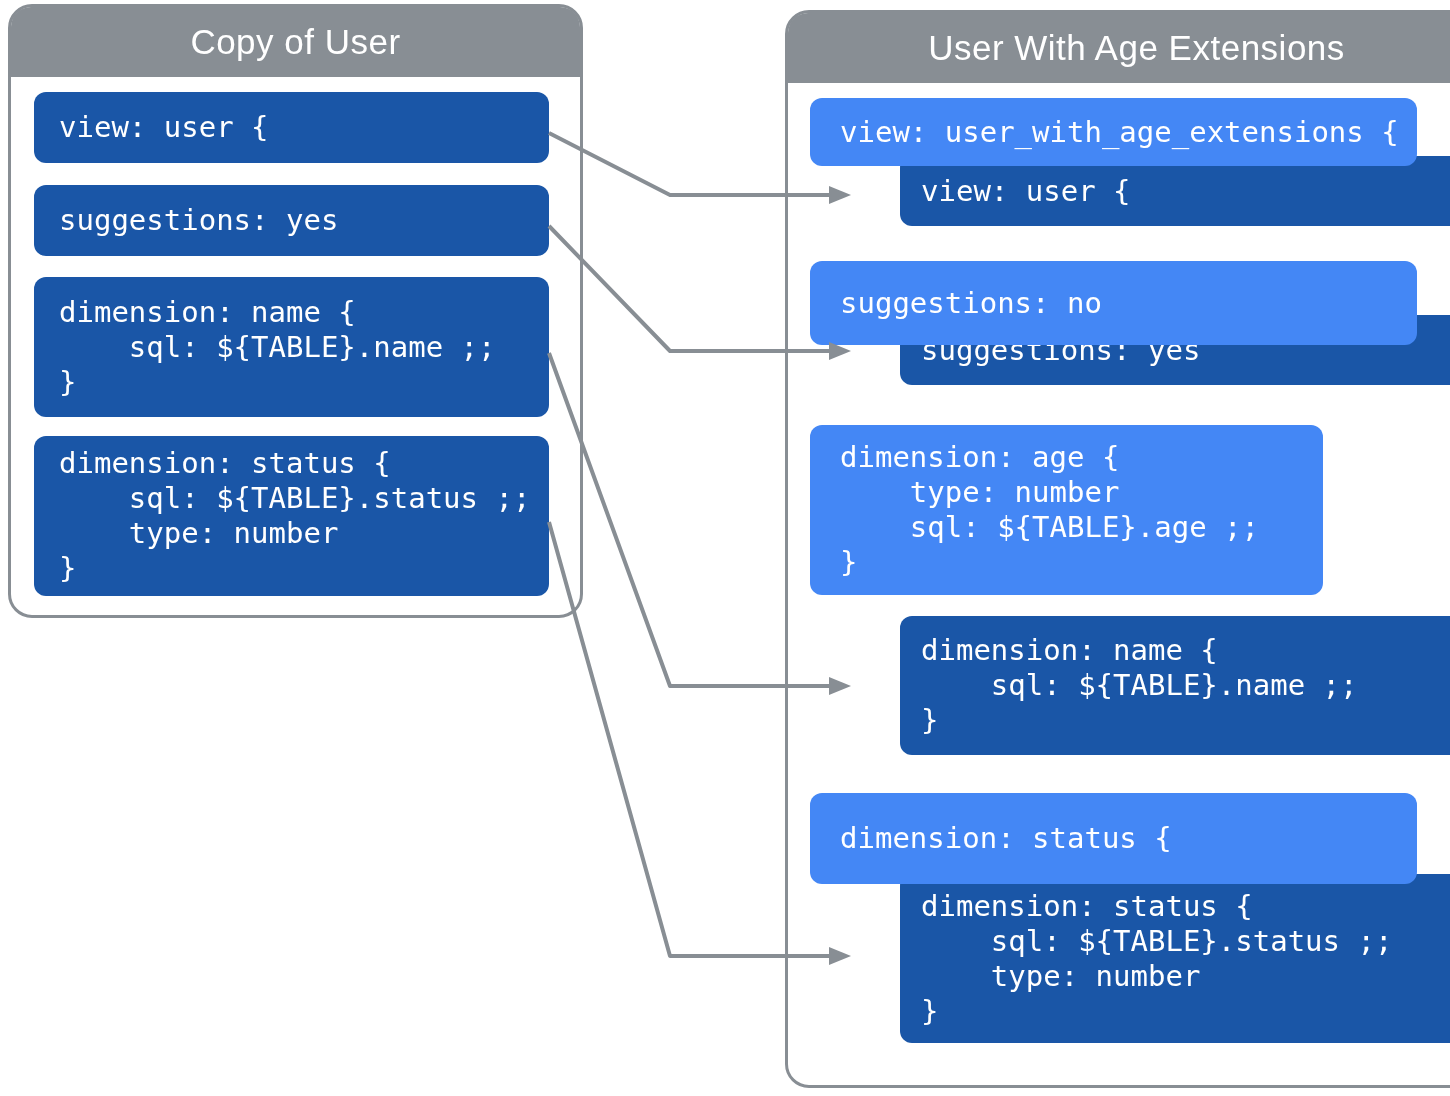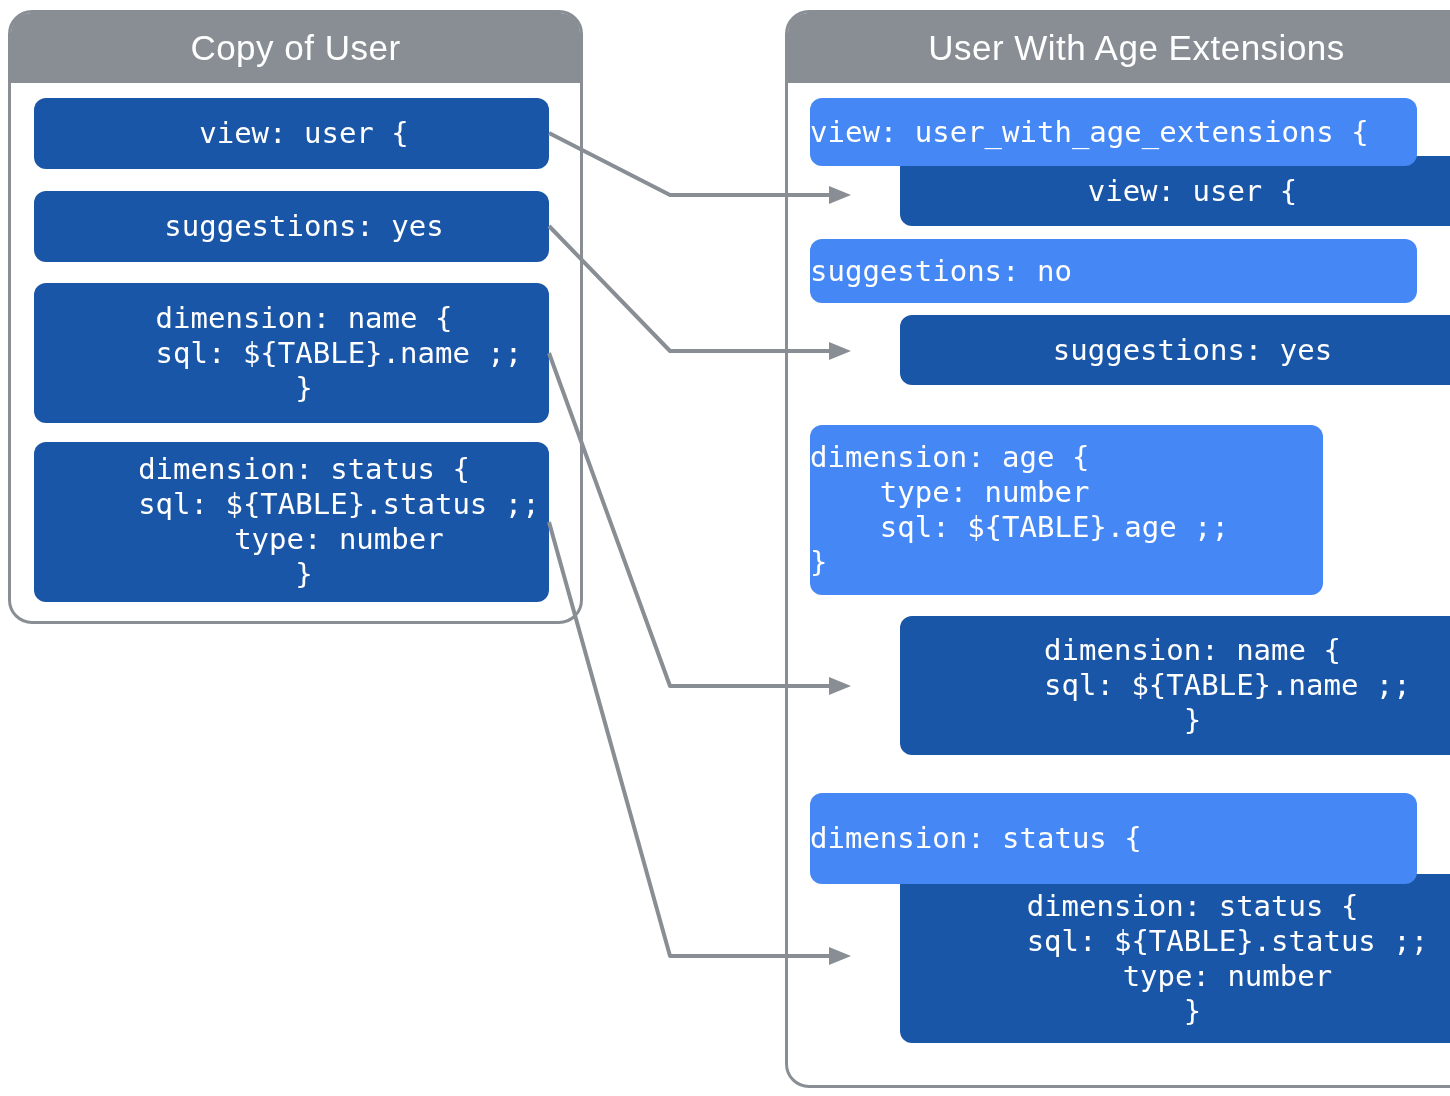--- a/index.html
+++ b/index.html
@@ -5,33 +5,33 @@
   :root{
     --gray:#888E94;
     --dark:#1A56A7;
     --light:#4487F5;
     --txt:#FFFFFF;
   }
   html,body{margin:0;padding:0;background:#ffffff;}
   #page{position:relative;width:1450px;height:1096px;background:#ffffff;
         font-family:"Liberation Sans",sans-serif;overflow:hidden;}
   .panel{position:absolute;background:#ffffff;border:3px solid var(--gray);border-radius:24px;}
-  #left-panel{left:8px;top:10px;width:569px;height:608px;}
+  #left-panel{left:8px;top:4px;width:569px;height:608px;}
   #right-panel{left:737px;top:10px;width:697px;height:1072px;margin-left:48px;}
   .panel-header{position:absolute;left:0;top:0;right:0;height:70px;background:var(--gray);
         border-radius:20px 20px 0 0;color:var(--txt);font-size:35px;font-weight:500;
         display:flex;align-items:center;justify-content:center;letter-spacing:.5px;}
   .codebox{position:absolute;border-radius:12px;display:flex;flex-direction:column;
         justify-content:center;color:var(--txt);
         font-family:"DejaVu Sans Mono","Liberation Mono",monospace;
         font-size:29px;line-height:35px;white-space:pre;}
-  .codebox.dark{background:var(--dark);z-index:2;align-items:center;}
+  .codebox.dark{background:var(--dark);z-index:2;}
   .codebox.light{background:var(--light);z-index:3;}
   #left-panel .codebox .cl{padding-left:25px;}
-  #right-panel .codebox.light .cl{}
+  #right-panel .codebox.light .cl{padding-left:30px;}
   #right-panel .codebox.dark .cl{padding-left:21px;}
   #arrows{position:absolute;left:0;top:0;z-index:10;pointer-events:none;}
 </style>
 </head>
 <body>
 
 <div id="page">
 
   <div class="panel" id="left-panel">
     <div class="panel-header">Copy of User</div>
@@ -62,21 +62,21 @@
     <div class="panel-header">User With Age Extensions</div>
 
     <div class="codebox light" style="left:22px;top:85px;width:607px;height:68px">
       <div class="cl">view: user_with_age_extensions {</div>
     </div>
 
     <div class="codebox dark" style="left:112px;top:143px;width:564px;height:70px">
       <div class="cl">view: user {</div>
     </div>
 
-    <div class="codebox light" style="left:22px;top:226px;width:607px;height:64px">
+    <div class="codebox light" style="left:22px;top:248px;width:607px;height:84px">
       <div class="cl">suggestions: no</div>
     </div>
 
     <div class="codebox dark" style="left:112px;top:302px;width:564px;height:70px">
       <div class="cl">suggestions: yes</div>
     </div>
 
     <div class="codebox light" style="left:22px;top:412px;width:513px;height:170px">
       <div class="cl">dimension: age {</div>
       <div class="cl">    type: number</div>

